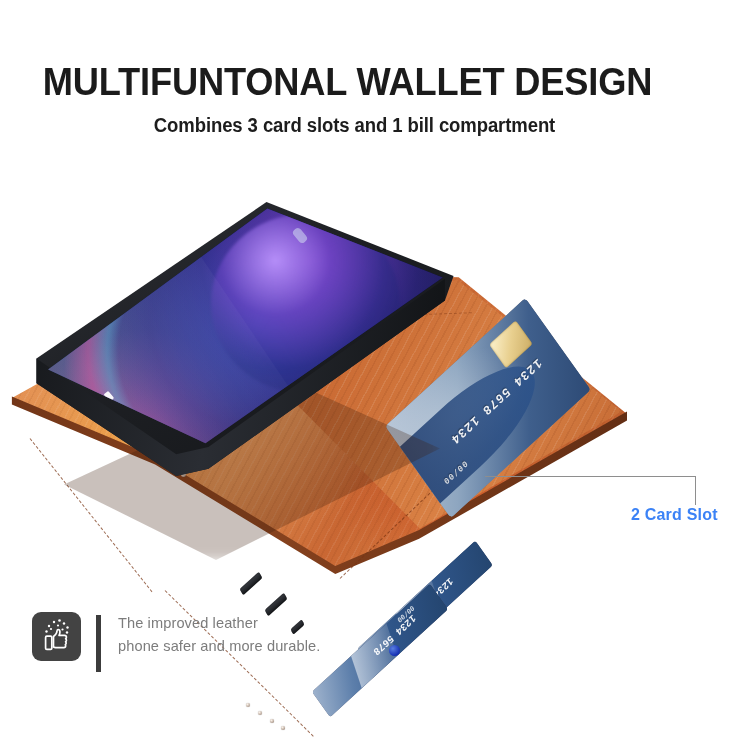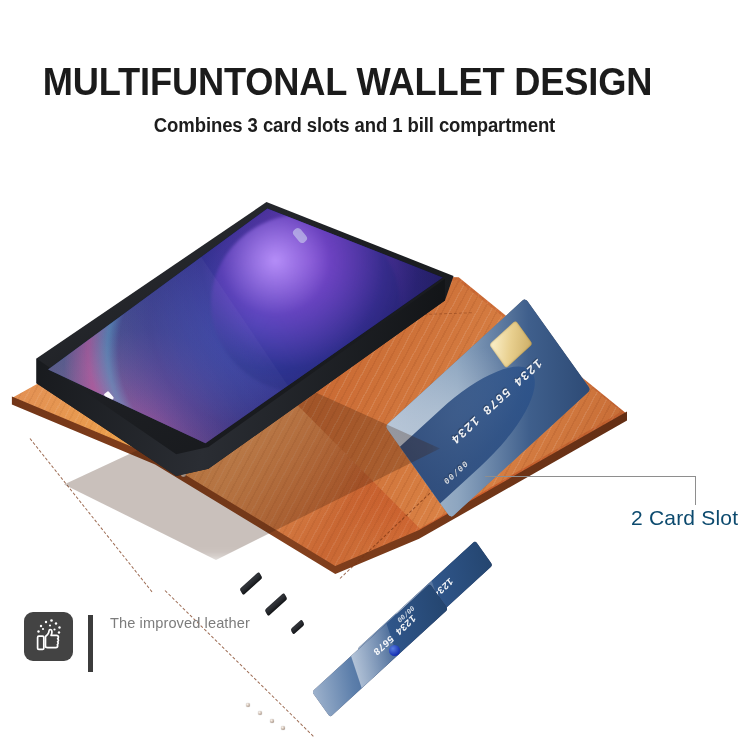--- a/index.html
+++ b/index.html
@@ -514,31 +514,31 @@
     left: 695px;
     top: 476px;
     width: 0;
     height: 29px;
     border-left: 1.2px solid #8e8e8e;
   }
   #callout-label {
     position: absolute;
     left: 631px;
     top: 506px;
-    font-size: 21px;
-    font-weight: 400;
-    color: #0c4a6e;
+    font-size: 16px;
+    font-weight: 700;
+    color: #3b82f6;
     letter-spacing: 0.2px;
     white-space: nowrap;
   }
 
   
   #feature {
     position: absolute;
-    left: 24px;
+    left: 32px;
     top: 612px;
     display: flex;
     align-items: flex-start;
   }
   #feature-icon {
     width: 49px;
     height: 49px;
     border-radius: 9px;
     background: #434343;
     position: relative;
@@ -655,14 +655,15 @@
         <circle cx="35" cy="20.5" r="1.2"></circle>
         <circle cx="26" cy="13.5" r="1.1"></circle>
       </g>
       <path d="M21.5 24.5 c0 0 2.6 -2.2 3.2 -4.1 c0.45 -1.45 0.2 -2.9 1.35 -2.9 c1.15 0 1.9 1.1 1.9 2.6 c0 1.5 -0.9 3.3 -0.9 3.3 h5.4 c1.15 0 1.95 0.85 1.95 1.85 c0 0.62 -0.3 1.15 -0.75 1.5 c0.5 0.32 0.8 0.87 0.8 1.5 c0 0.66 -0.33 1.22 -0.85 1.54 c0.35 0.33 0.57 0.8 0.57 1.33 c0 0.66 -0.34 1.23 -0.86 1.55 c0.22 0.3 0.35 0.68 0.35 1.1 c0 1.0 -0.8 1.82 -1.78 1.82 h-8.3 c-0.85 0 -1.6 -0.28 -2.1 -0.62 z" fill="none" stroke="#ffffff" stroke-width="1.7" stroke-linejoin="round"></path>
       <rect x="13.6" y="24.2" width="6.2" height="13.2" rx="1.2" fill="none" stroke="#ffffff" stroke-width="1.7"></rect>
     </svg>
   </div>
   <div id="feature-divider"></div>
   <div id="feature-text">
     <div>The improved leather</div>
+    <div>phone safer and more durable.</div>
   </div>
 </div>
 
 </body></html>

